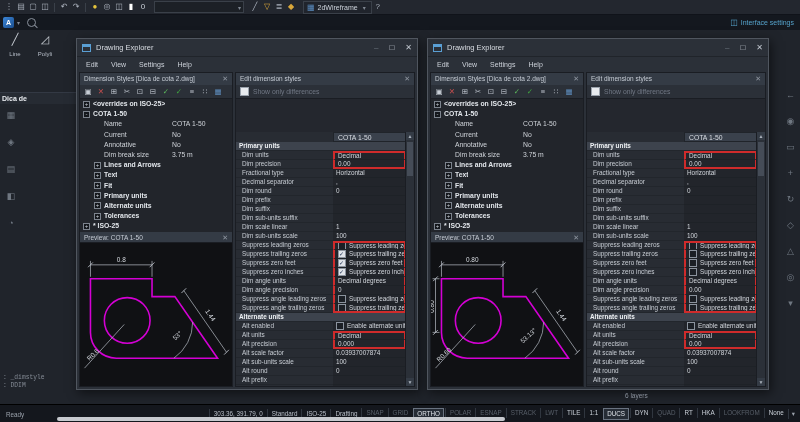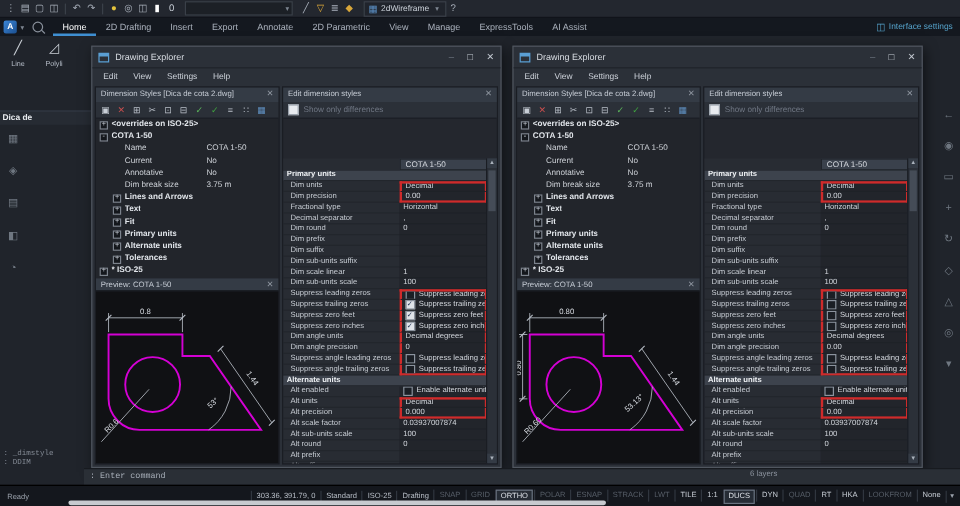--- a/index.html
+++ b/index.html
@@ -131,32 +131,20 @@
       <span>2dWireframe</span>
       <span class="qb-caret">▾</span>
     </span>
     <span class="qb-icon">?</span>
   </div>
 
 <div class="ribbon">
   <div class="app-logo">A</div>
   <span class="logo-caret">▾</span>
   <span class="search-icon"></span>
-  <span style="display:flex">
-      <span class="rtab active">Home</span>
-      <span class="rtab">2D Drafting</span>
-      <span class="rtab">Insert</span>
-      <span class="rtab">Export</span>
-      <span class="rtab">Annotate</span>
-      <span class="rtab">2D Parametric</span>
-      <span class="rtab">View</span>
-      <span class="rtab">Manage</span>
-      <span class="rtab">ExpressTools</span>
-      <span class="rtab">AI Assist</span>
-    </span>
   <span class="iface">
     <span class="iface-icon">◫</span>
     <span>Interface settings</span>
   </span>
 </div>
 
 <div class="canvas">
   <div class="tool-remnant" style="left:2px">
     <span class="tr-icon">╱</span>
     <span class="tr-label">Line</span>
@@ -737,23 +725,20 @@
             </div>
           </div>
         </div>
       </div>
     </div>
 
   <div class="cmd-history">
       <div>: _dimstyle</div>
       <div>: DDIM</div>
     </div>
-  <div class="cmdbar">
-    <span>: Enter command</span>
-  </div>
   <div class="layers-hint">6 layers</div>
 </div>
 
 <div class="statusbar">
   <span class="ready">Ready</span>
   <span class="sb-right">
     <span class="sb-cell sb-field">303.36, 391.79, 0</span>
     <span style="display:flex">
         <span class="sb-cell sb-field">Standard</span>
         <span class="sb-cell sb-field">ISO-25</span>

